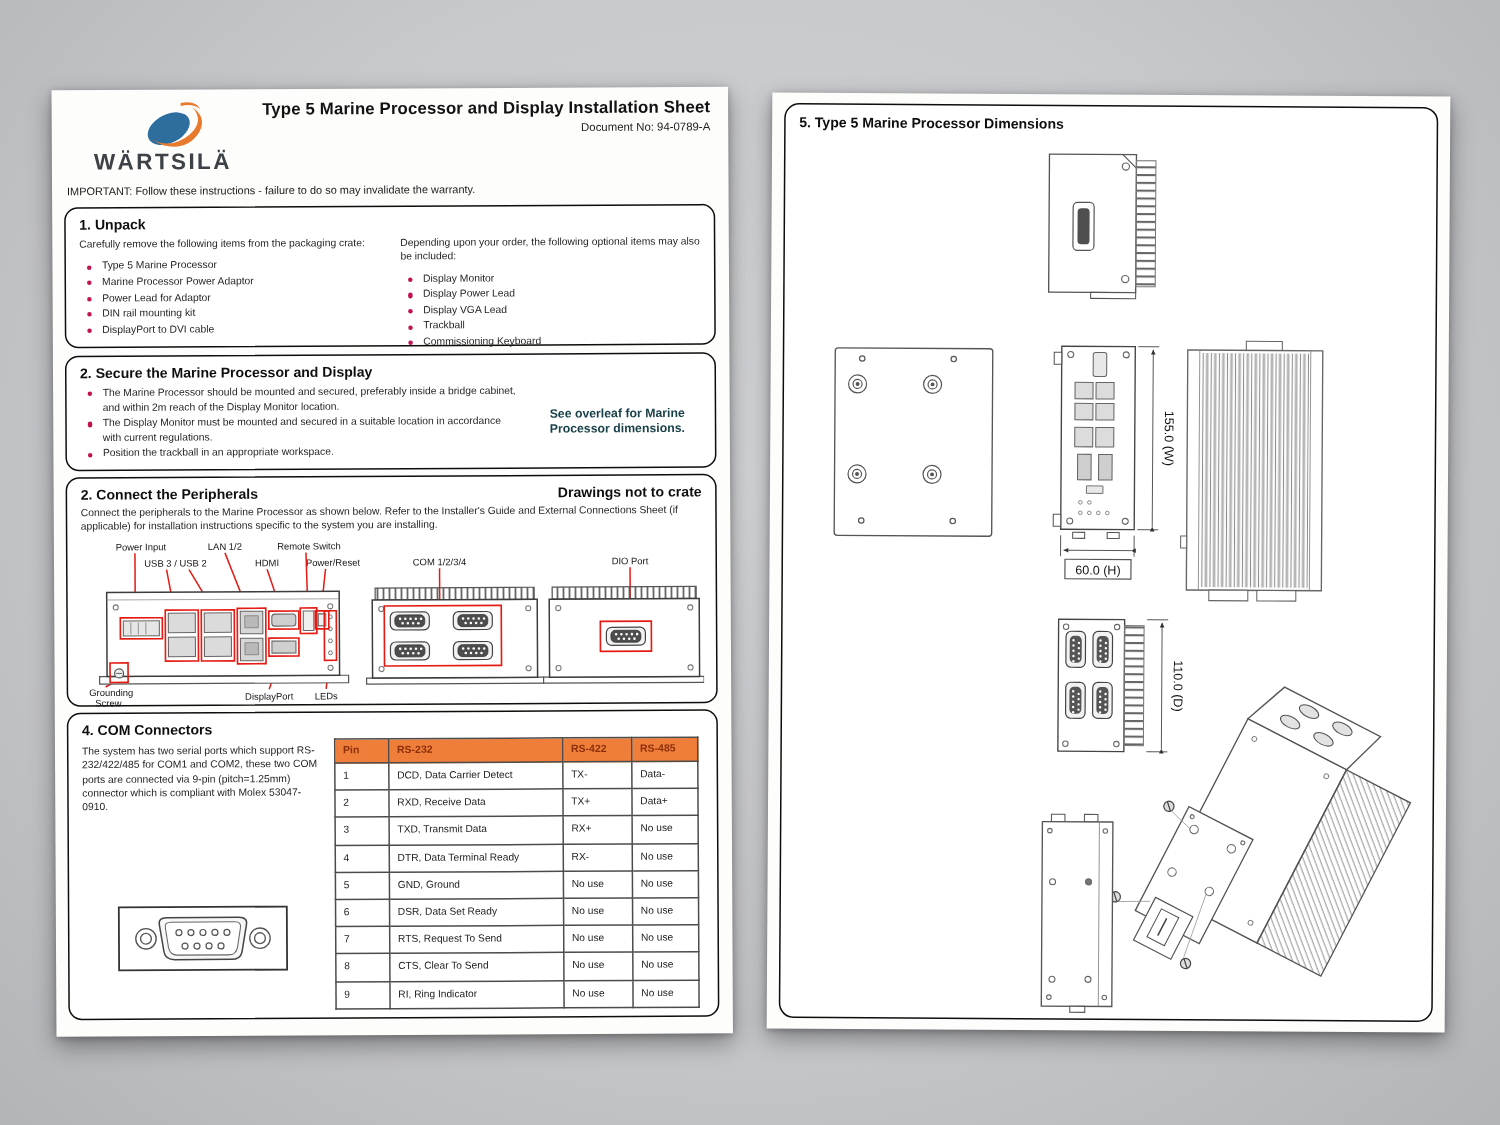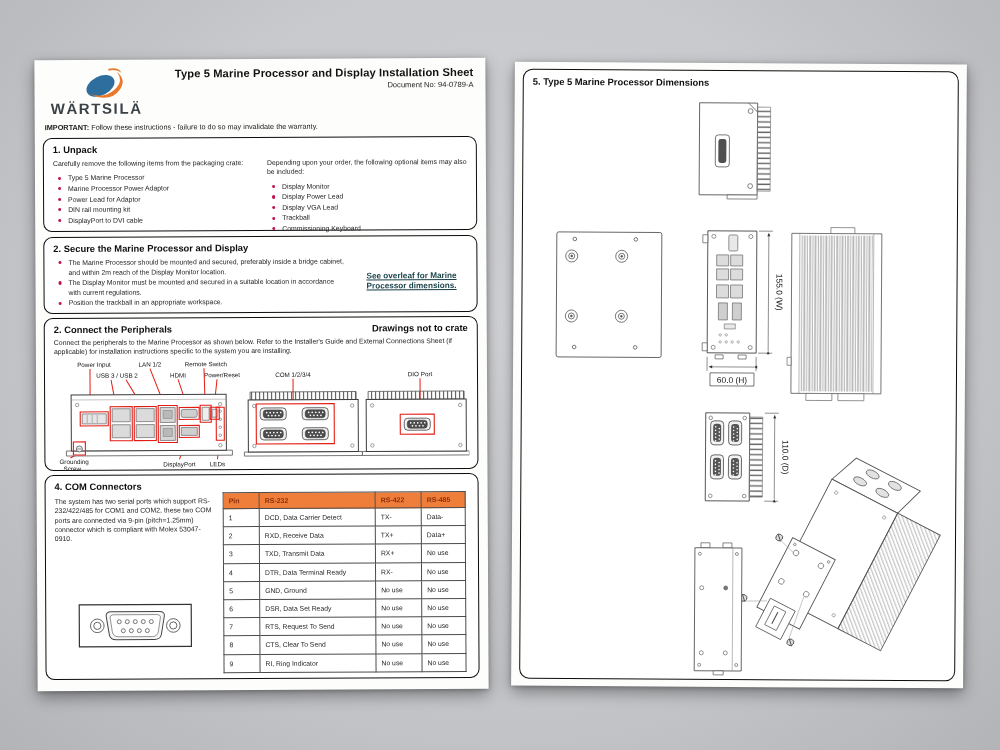--- a/index.html
+++ b/index.html
@@ -4,46 +4,46 @@
 <style>
   html,body{margin:0;padding:0;}
   body{width:1000px;height:750px;overflow:hidden;font-family:"Liberation Sans",sans-serif;}
   .canvas{position:relative;width:1000px;height:750px;
     background:radial-gradient(ellipse at 50% 42%, #d3d4d7 0%, #c8c9cc 55%, #b3b4b8 100%);}
   .page{position:absolute;background:#fdfdfc;box-shadow:0 6px 16px rgba(0,0,0,.38),0 1px 4px rgba(0,0,0,.25);}
   .page-left{left:36px;top:59px;width:451px;height:631px;transform:rotate(-0.3deg);}
   .page-right{left:513px;top:63px;width:452px;height:624px;transform:rotate(0.35deg);}
 
   
-  .logo{position:absolute;left:16px;top:6px;width:120px;}
+  .logo{position:absolute;left:28px;top:6px;width:120px;}
   .logo svg{display:block;margin-left:28px;}
   .logo-text{font-size:15px;font-weight:600;letter-spacing:1.6px;color:#3c4246;margin-top:-2px;}
   .titleblock{position:absolute;right:12px;top:8px;text-align:right;}
   .doc-title{font-size:11.2px;font-weight:bold;color:#121212;letter-spacing:.1px;}
   .doc-no{font-size:7.6px;color:#222;margin-top:2px;}
   .important{position:absolute;left:10px;top:63px;font-size:7.3px;color:#1a1a1a;}
-  .important b{font-weight:bold;}
+  .important b{font-weight:normal;}
 
   
   .sec{position:absolute;left:8px;width:434px;border:1.6px solid #0d0d0d;border-radius:9px;
        box-sizing:border-box;padding:5px 9px;background:#fff;}
   .sec-head{font-size:9.4px;font-weight:bold;color:#0e0e0e;}
   .sec1{top:78px;height:94px;}
   .sec2{top:177px;height:77px;}
   .sec3{top:258px;height:153px;}
   .sec4{top:415px;height:205px;}
   .txt{font-size:6.9px;color:#1f1f1f;line-height:1.35;}
   .cols{display:flex;gap:14px;margin-top:4px;}
   .col{flex:1;}
   ul.blist{list-style:none;margin:5px 0 0;padding:0 0 0 15px;}
   ul.blist li{position:relative;font-size:6.9px;line-height:9.6px;color:#1f1f1f;margin-bottom:1px;}
   ul.blist li::before{content:"";position:absolute;left:-10px;top:3.2px;width:3.2px;height:3.2px;border-radius:50%;background:#c0134f;}
   .sec2-row{display:flex;margin-top:3px;}
   .sec2-row ul.blist{flex:1;margin-top:1px;padding-right:10px;}
-  .overleaf-note{width:112px;font-size:8.2px;font-weight:bold;color:#173f47;text-align:center;line-height:1.25;align-self:center;text-decoration:underline;}
+  .overleaf-note{width:112px;font-size:8.2px;font-weight:bold;color:#173f47;text-align:center;line-height:1.25;align-self:center;}
   .sec3-headrow{display:flex;justify-content:space-between;}
   .sec3 .intro{margin-top:3px;}
   .dgm{display:block;margin-top:2px;}
 
   
   .sec4-body{position:relative;height:182px;}
   .sec4-intro{position:absolute;left:0;top:5px;width:160px;}
   .db9-fig{position:absolute;left:22px;top:106px;}
   table.pintab{position:absolute;left:168px;top:1px;border-collapse:collapse;background:#fff;
       border:1.8px solid #1c1c1c;}

